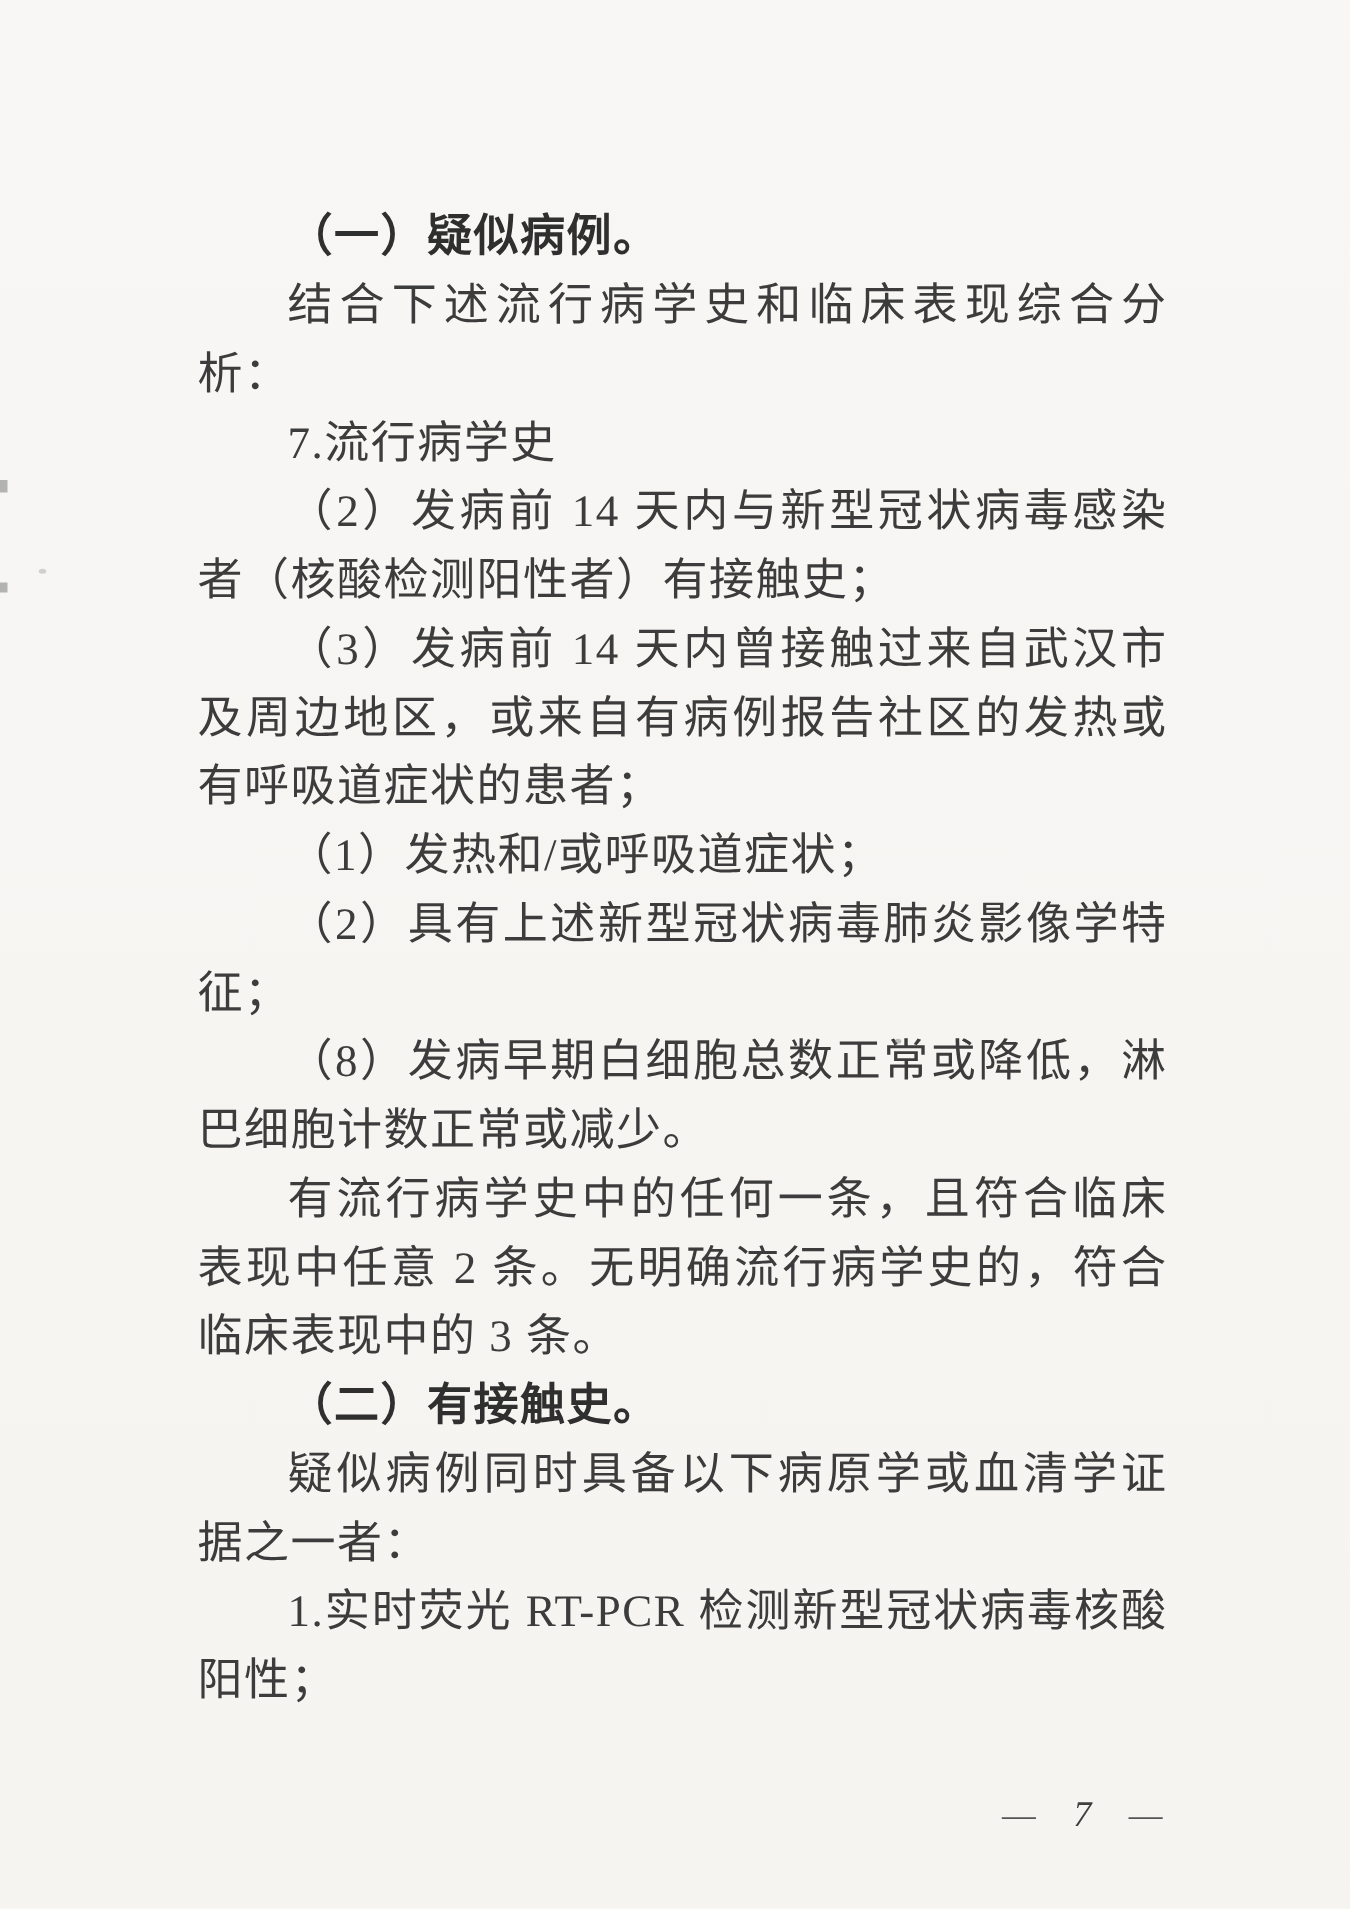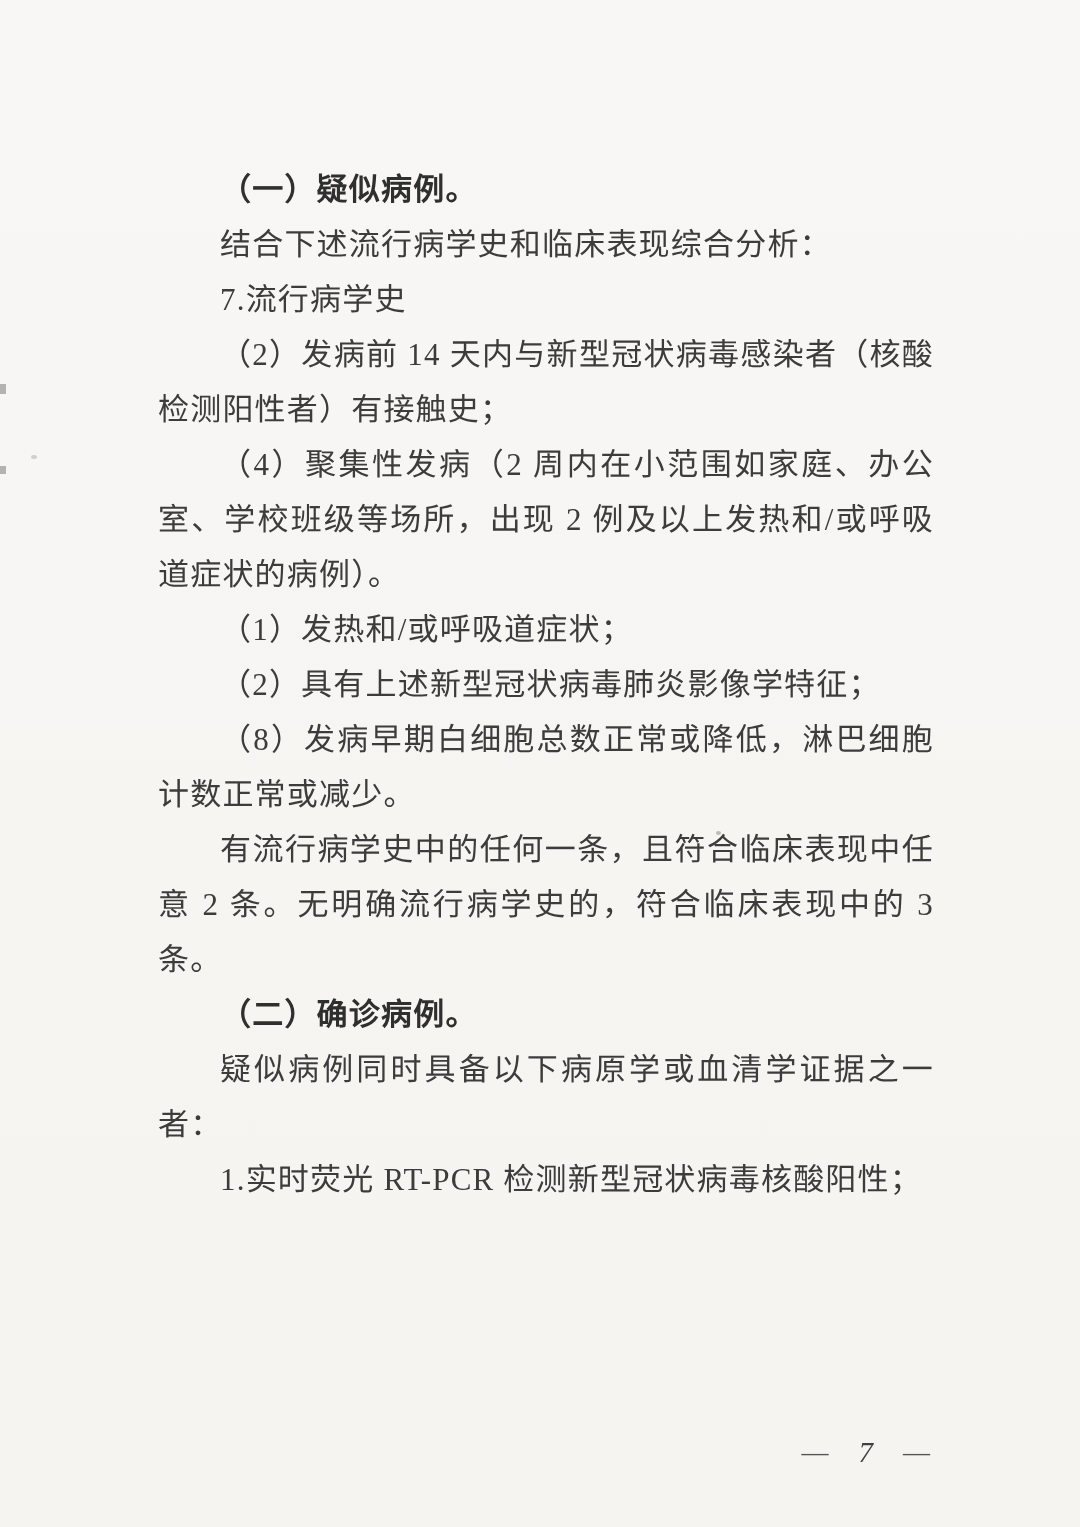--- a/index.html
+++ b/index.html
@@ -17,21 +17,21 @@
   }
   .content {
     position: absolute;
     left: 158px;
     top: 162px;
     width: 776px;
   }
   .content p {
     margin: 0;
     padding: 0;
-    font-size: 31px;
+    font-size: 36px;
     line-height: 55px;
     letter-spacing: 1.2px;
     text-align: justify;
     text-indent: 2em;
     color: #3c3c3c;
   }
   .content p.heading {
     font-weight: bold;
     color: #2f2f2f;
   }
@@ -74,26 +74,26 @@
 </head>
 <body>
 
 <div class="page">
 
   <div class="content">
     <p class="heading">（一）疑似病例。</p>
     <p class="body">结合下述流行病学史和临床表现综合分析：</p>
     <p class="body">7.流行病学史</p>
     <p class="body">（2）发病前 14 天内与新型冠状病毒感染者（核酸检测阳性者）有接触史；</p>
-    <p class="body">（4）聚集性发病（2 周内在小范围如家庭、办公室、学校班级等场所，出现 2 例及以上发热和/或呼吸道症状的病例）。</p>
+    <p class="body">（3）发病前 14 天内曾接触过来自武汉市及周边地区，或来自有病例报告社区的发热或有呼吸道症状的患者；</p>
     <p class="body">（1）发热和/或呼吸道症状；</p>
     <p class="body">（2）具有上述新型冠状病毒肺炎影像学特征；</p>
     <p class="body">（8）发病早期白细胞总数正常或降低，淋巴细胞计数正常或减少。</p>
     <p class="body">有流行病学史中的任何一条，且符合临床表现中任意 2 条。无明确流行病学史的，符合临床表现中的 3 条。</p>
-    <p class="heading">（二）确诊病例。</p>
+    <p class="heading">（二）有接触史。</p>
     <p class="body">疑似病例同时具备以下病原学或血清学证据之一者：</p>
     <p class="body">1.实时荧光 RT-PCR 检测新型冠状病毒核酸阳性；</p>
 
   </div>
 
   <div class="footer">
     <span class="dash">—</span>
     <span class="num">7</span>
     <span class="dash">—</span>
   </div>

